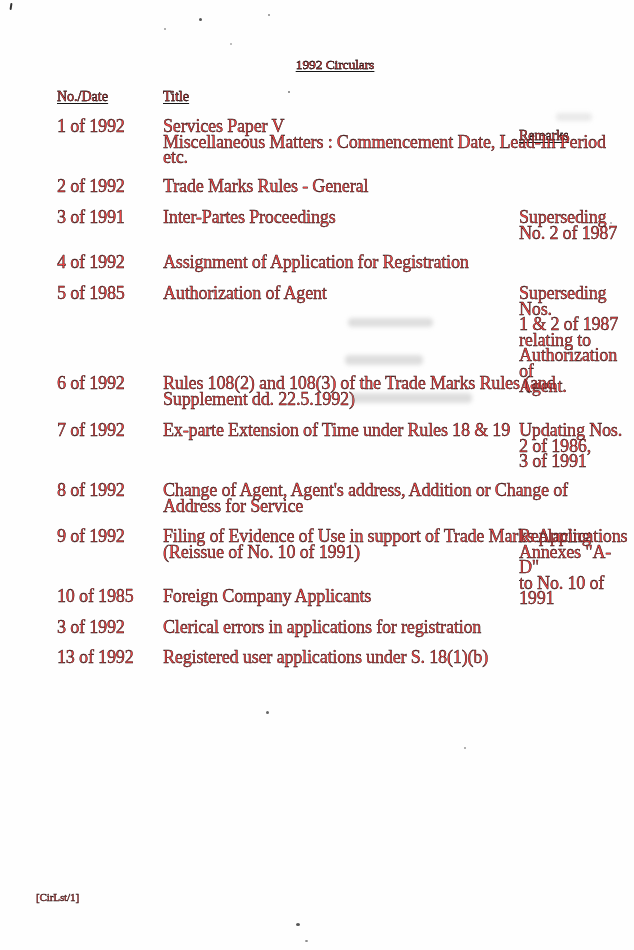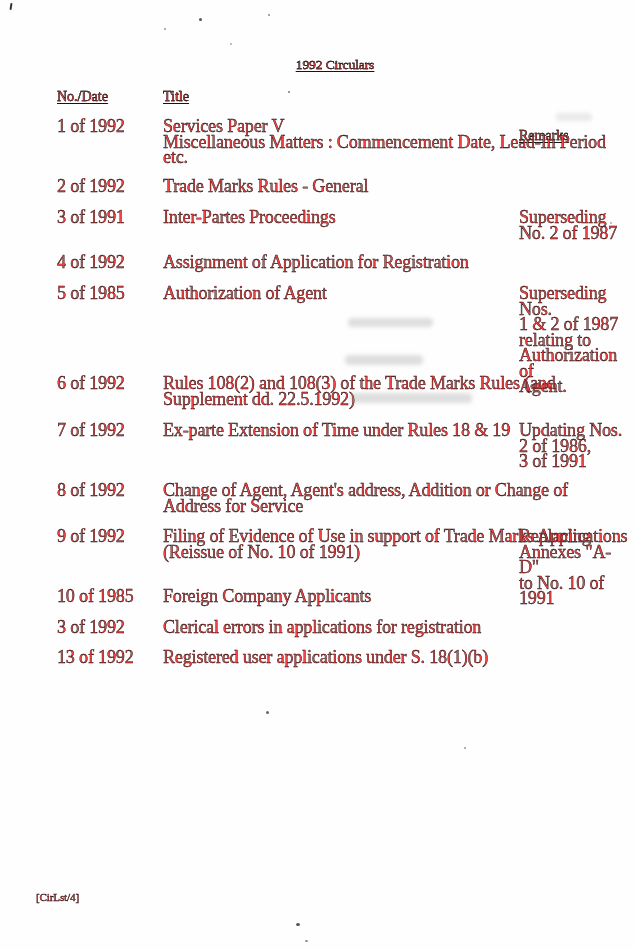--- a/index.html
+++ b/index.html
@@ -193,21 +193,21 @@
     <div class="cell title">Clerical errors in applications for registration</div>
     <div class="cell remarks"></div>
   </div>
 
   <div class="row r11">
     <div class="cell no">13 of 1992</div>
     <div class="cell title">Registered user applications under S. 18(1)(b)</div>
     <div class="cell remarks"></div>
   </div>
 
-  <div class="doc-footer">[CirLst/4]</div>
+  <div class="doc-footer">[CirLst/1]</div>
 
   <span class="speck sp1"></span>
   <span class="speck sp2"></span>
   <span class="speck sp3"></span>
   <span class="speck sp4"></span>
   <span class="speck sp5"></span>
   <span class="speck sp6"></span>
   <span class="speck sp7"></span>
   <span class="speck sp8"></span>
   <span class="speck sp9"></span>

